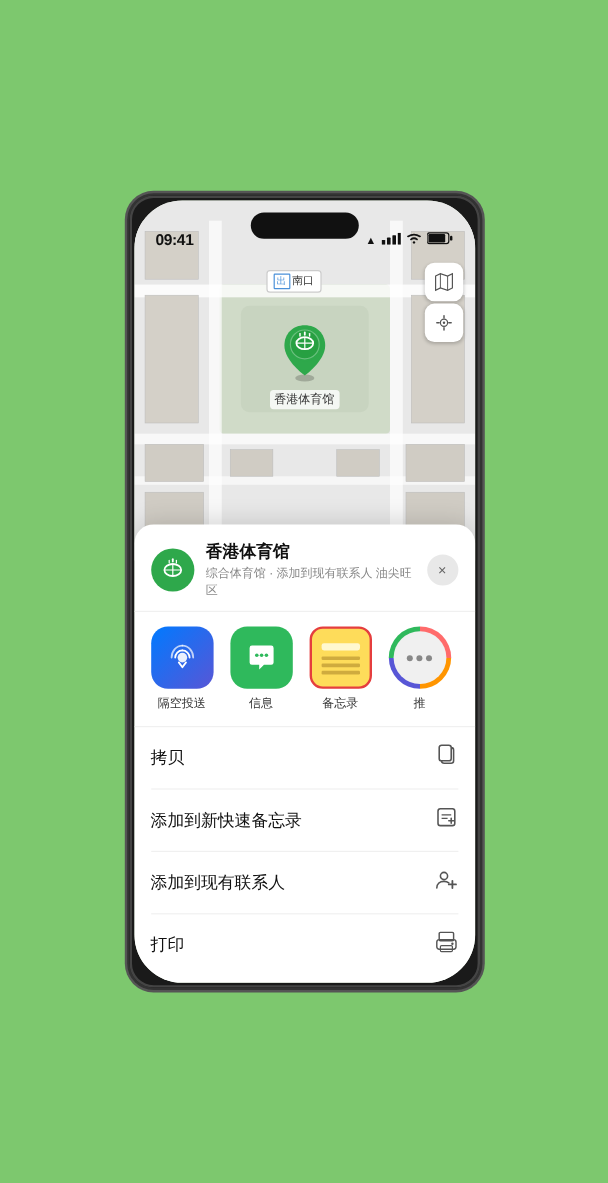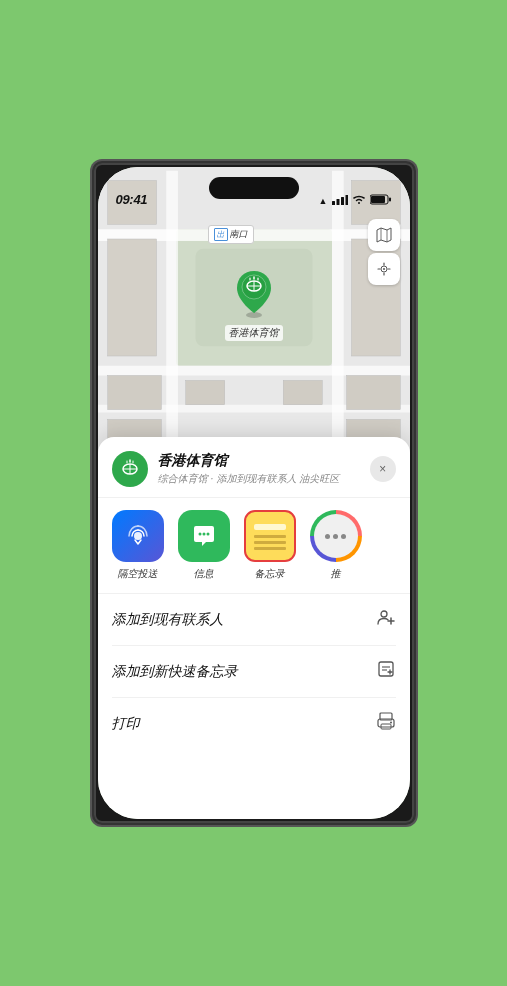--- a/index.html
+++ b/index.html
@@ -5,28 +5,27 @@
     * { margin: 0; padding: 0; box-sizing: border-box; }
     body {
       background: #7dc86e;
       display: flex;
       justify-content: center;
       align-items: center;
       min-height: 100vh;
       font-family: -apple-system, 'PingFang SC', 'Helvetica Neue', sans-serif;
     }
     .phone-frame {
-      width: 320px;
+      width: 292px;
       height: 660px;
       background: #1a1a1a;
-      border-radius: 8px;
+      border-radius: 20px;
       position: relative;
       box-shadow: 0 0 0 2px #333, 0 0 0 4px #555, inset 0 0 0 2px #444;
       overflow: hidden;
-      font-style: italic;
     }
     .phone-screen {
       position: absolute;
       top: 4px;
       left: 4px;
       right: 4px;
       bottom: 4px;
       border-radius: 40px;
       overflow: hidden;
       background: #e8f5e1;
@@ -479,48 +478,57 @@
               <div class="more-dot"></div>
               <div class="more-dot"></div>
             </div>
           </div>
           <span class="action-label">推</span>
         </div>
       </div>
 
       <div class="menu-items">
 
-
-
         <div class="menu-item">
-          <span class="menu-item-label">添加到现有联系人</span>
+          <span class="menu-item-label">拷贝</span>
           <span class="menu-item-icon">
             <svg width="20" height="20" viewBox="0 0 20 20">
-              <circle cx="8" cy="7" r="3" stroke="#555" stroke-width="1.3" fill="none"></circle>
-              <path d="M2 17 C2 13.5 4.5 11.5 8 11.5 C9.5 11.5 11 12 12 12.8" stroke="#555" stroke-width="1.3" fill="none" stroke-linecap="round"></path>
-              <line x1="15" y1="11" x2="15" y2="17" stroke="#555" stroke-width="1.5" stroke-linecap="round"></line>
-              <line x1="12" y1="14" x2="18" y2="14" stroke="#555" stroke-width="1.5" stroke-linecap="round"></line>
+              <rect x="6" y="4" width="10" height="13" rx="2" stroke="#555" stroke-width="1.3" fill="none"></rect>
+              <rect x="4" y="2" width="10" height="13" rx="2" stroke="#555" stroke-width="1.3" fill="white"></rect>
             </svg>
           </span>
         </div>
+
 
         <div class="menu-item">
           <span class="menu-item-label">添加到新快速备忘录</span>
           <span class="menu-item-icon">
             <svg width="20" height="20" viewBox="0 0 20 20">
               <rect x="3" y="3" width="14" height="14" rx="2" stroke="#555" stroke-width="1.3" fill="none"></rect>
               <line x1="6" y1="8" x2="14" y2="8" stroke="#555" stroke-width="1.1"></line>
               <line x1="6" y1="11" x2="11" y2="11" stroke="#555" stroke-width="1.1"></line>
               <line x1="14" y1="11" x2="14" y2="15" stroke="#555" stroke-width="1.3" stroke-linecap="round"></line>
               <line x1="12" y1="13" x2="16" y2="13" stroke="#555" stroke-width="1.3" stroke-linecap="round"></line>
             </svg>
           </span>
         </div>
 
         <div class="menu-item">
+          <span class="menu-item-label">添加到现有联系人</span>
+          <span class="menu-item-icon">
+            <svg width="20" height="20" viewBox="0 0 20 20">
+              <circle cx="8" cy="7" r="3" stroke="#555" stroke-width="1.3" fill="none"></circle>
+              <path d="M2 17 C2 13.5 4.5 11.5 8 11.5 C9.5 11.5 11 12 12 12.8" stroke="#555" stroke-width="1.3" fill="none" stroke-linecap="round"></path>
+              <line x1="15" y1="11" x2="15" y2="17" stroke="#555" stroke-width="1.5" stroke-linecap="round"></line>
+              <line x1="12" y1="14" x2="18" y2="14" stroke="#555" stroke-width="1.5" stroke-linecap="round"></line>
+            </svg>
+          </span>
+        </div>
+
+        <div class="menu-item">
           <span class="menu-item-label">打印</span>
           <span class="menu-item-icon">
             <svg width="20" height="20" viewBox="0 0 20 20">
               <rect x="4" y="2" width="12" height="7" rx="1" stroke="#555" stroke-width="1.2" fill="none"></rect>
               <rect x="2" y="8" width="16" height="8" rx="2" stroke="#555" stroke-width="1.2" fill="none"></rect>
               <rect x="5" y="13" width="10" height="5" rx="1" stroke="#555" stroke-width="1" fill="none"></rect>
               <circle cx="15" cy="11.5" r="1" fill="#555"></circle>
             </svg>
           </span>
         </div>

